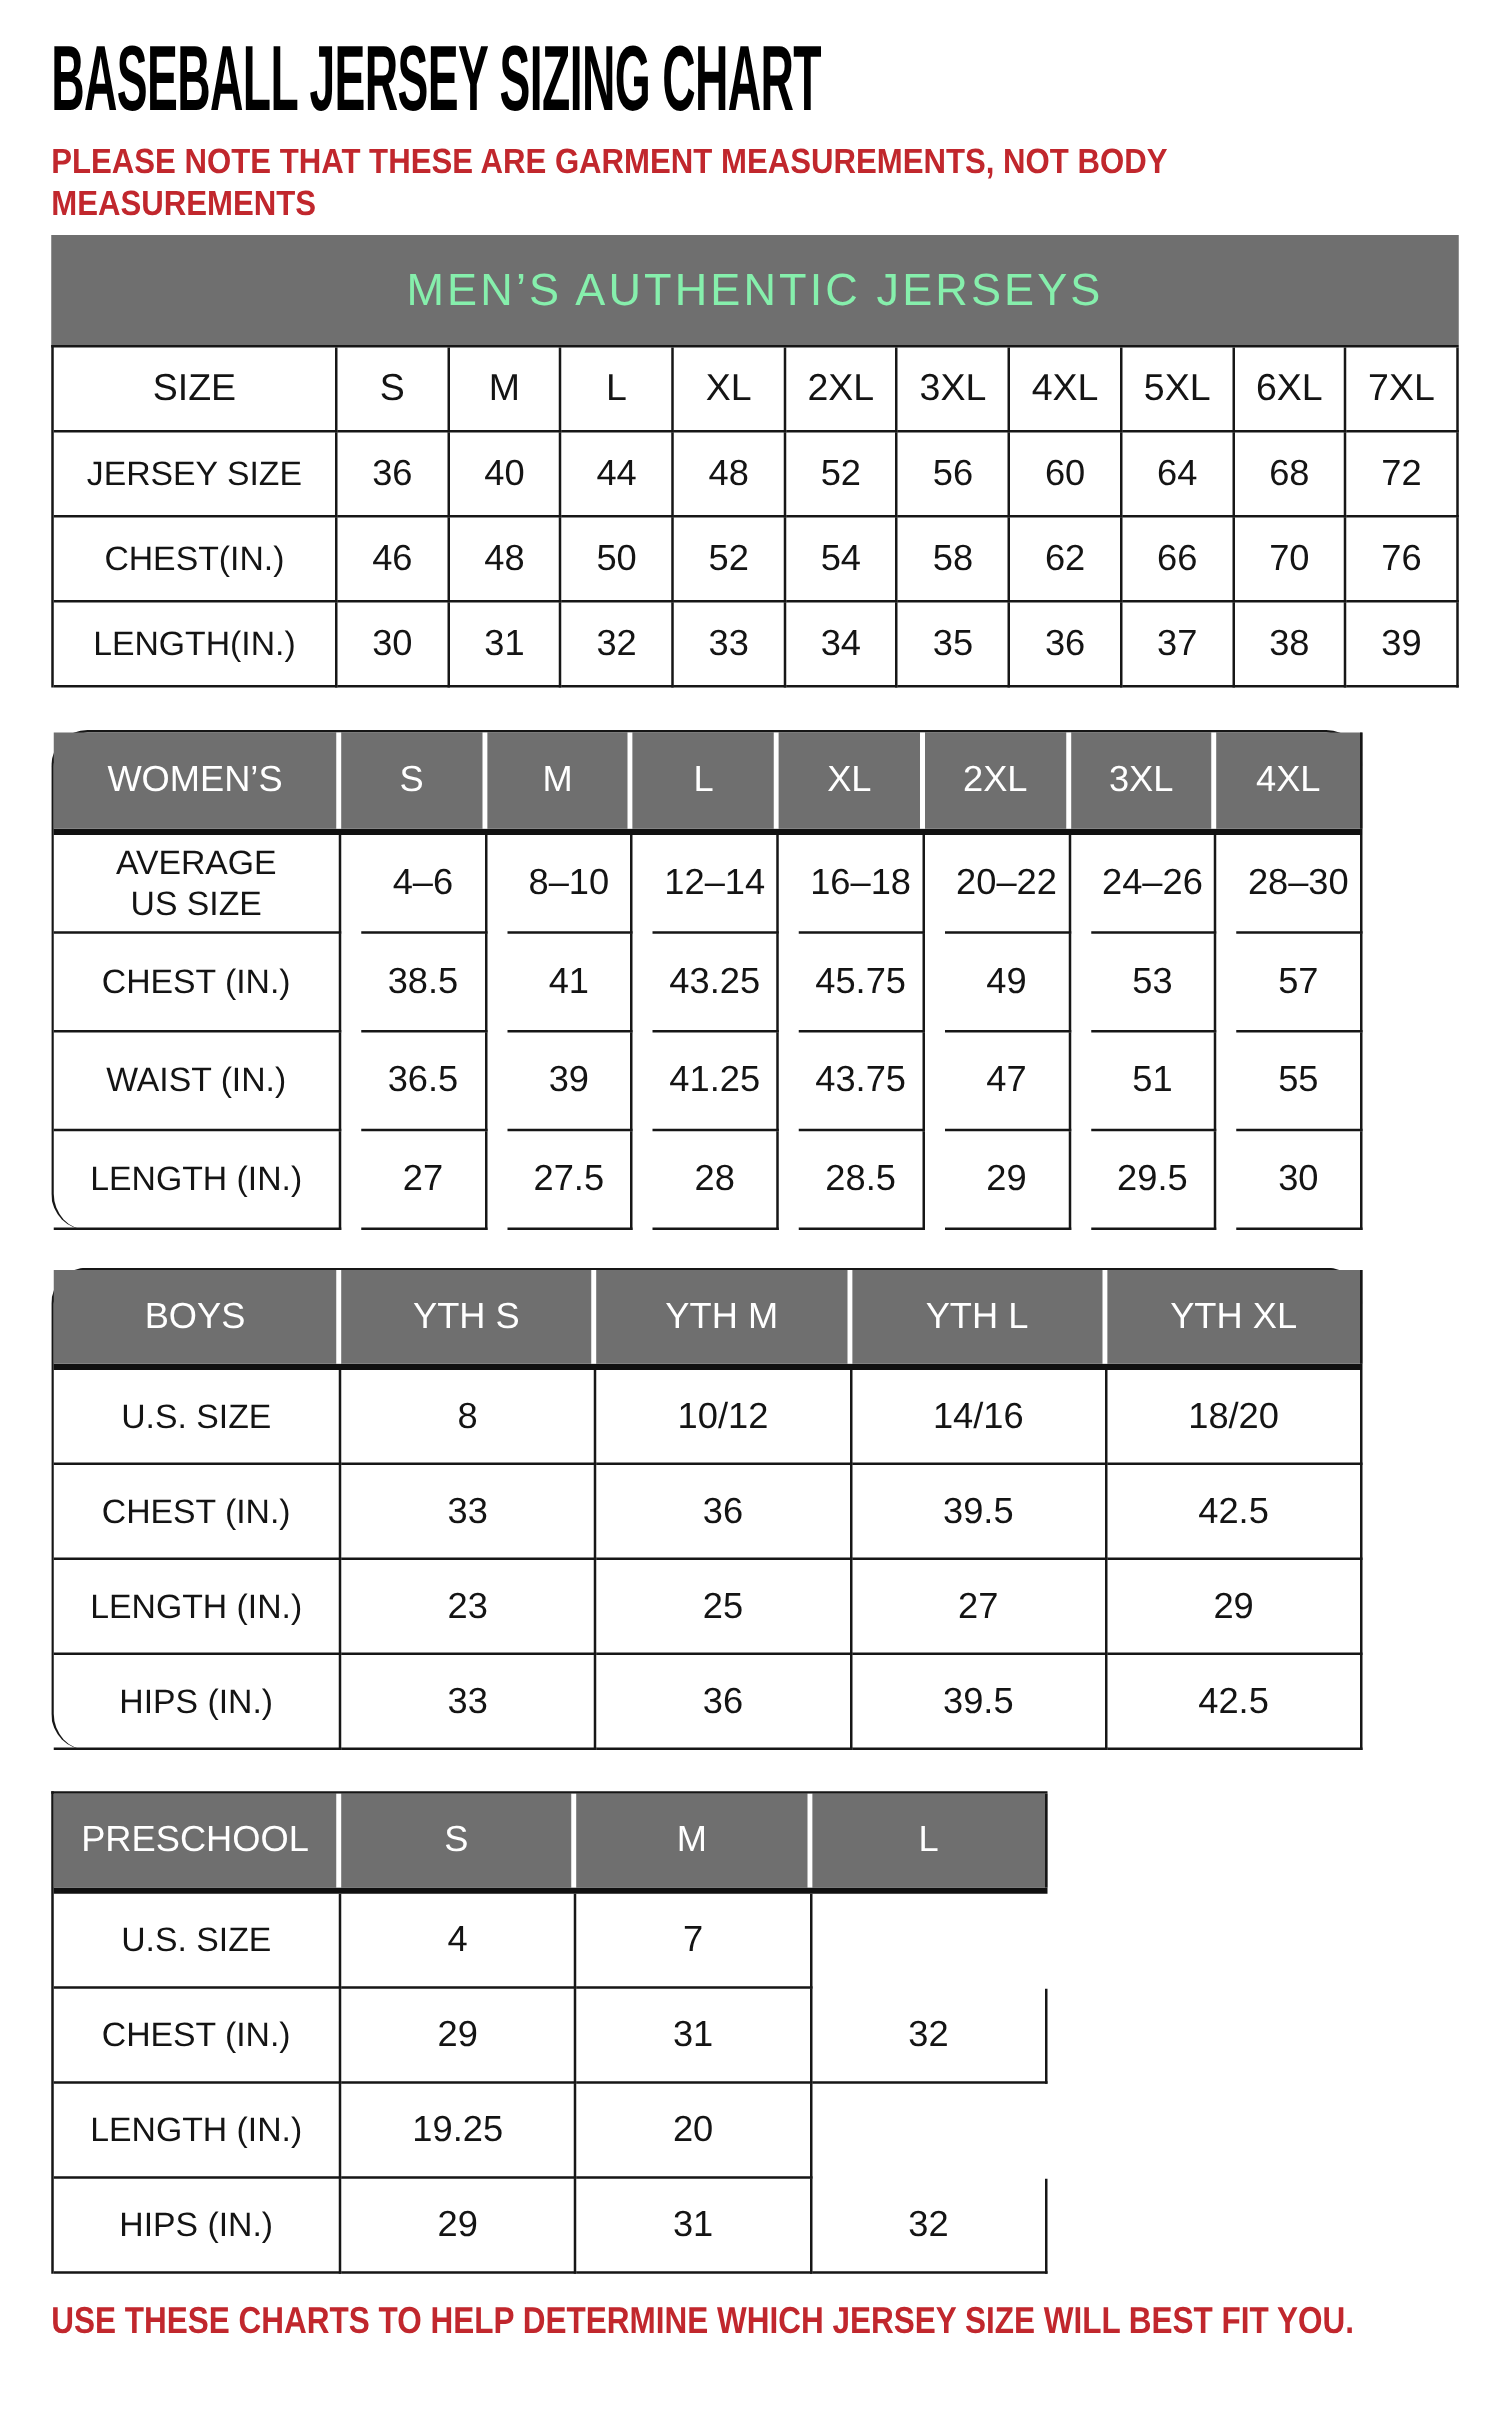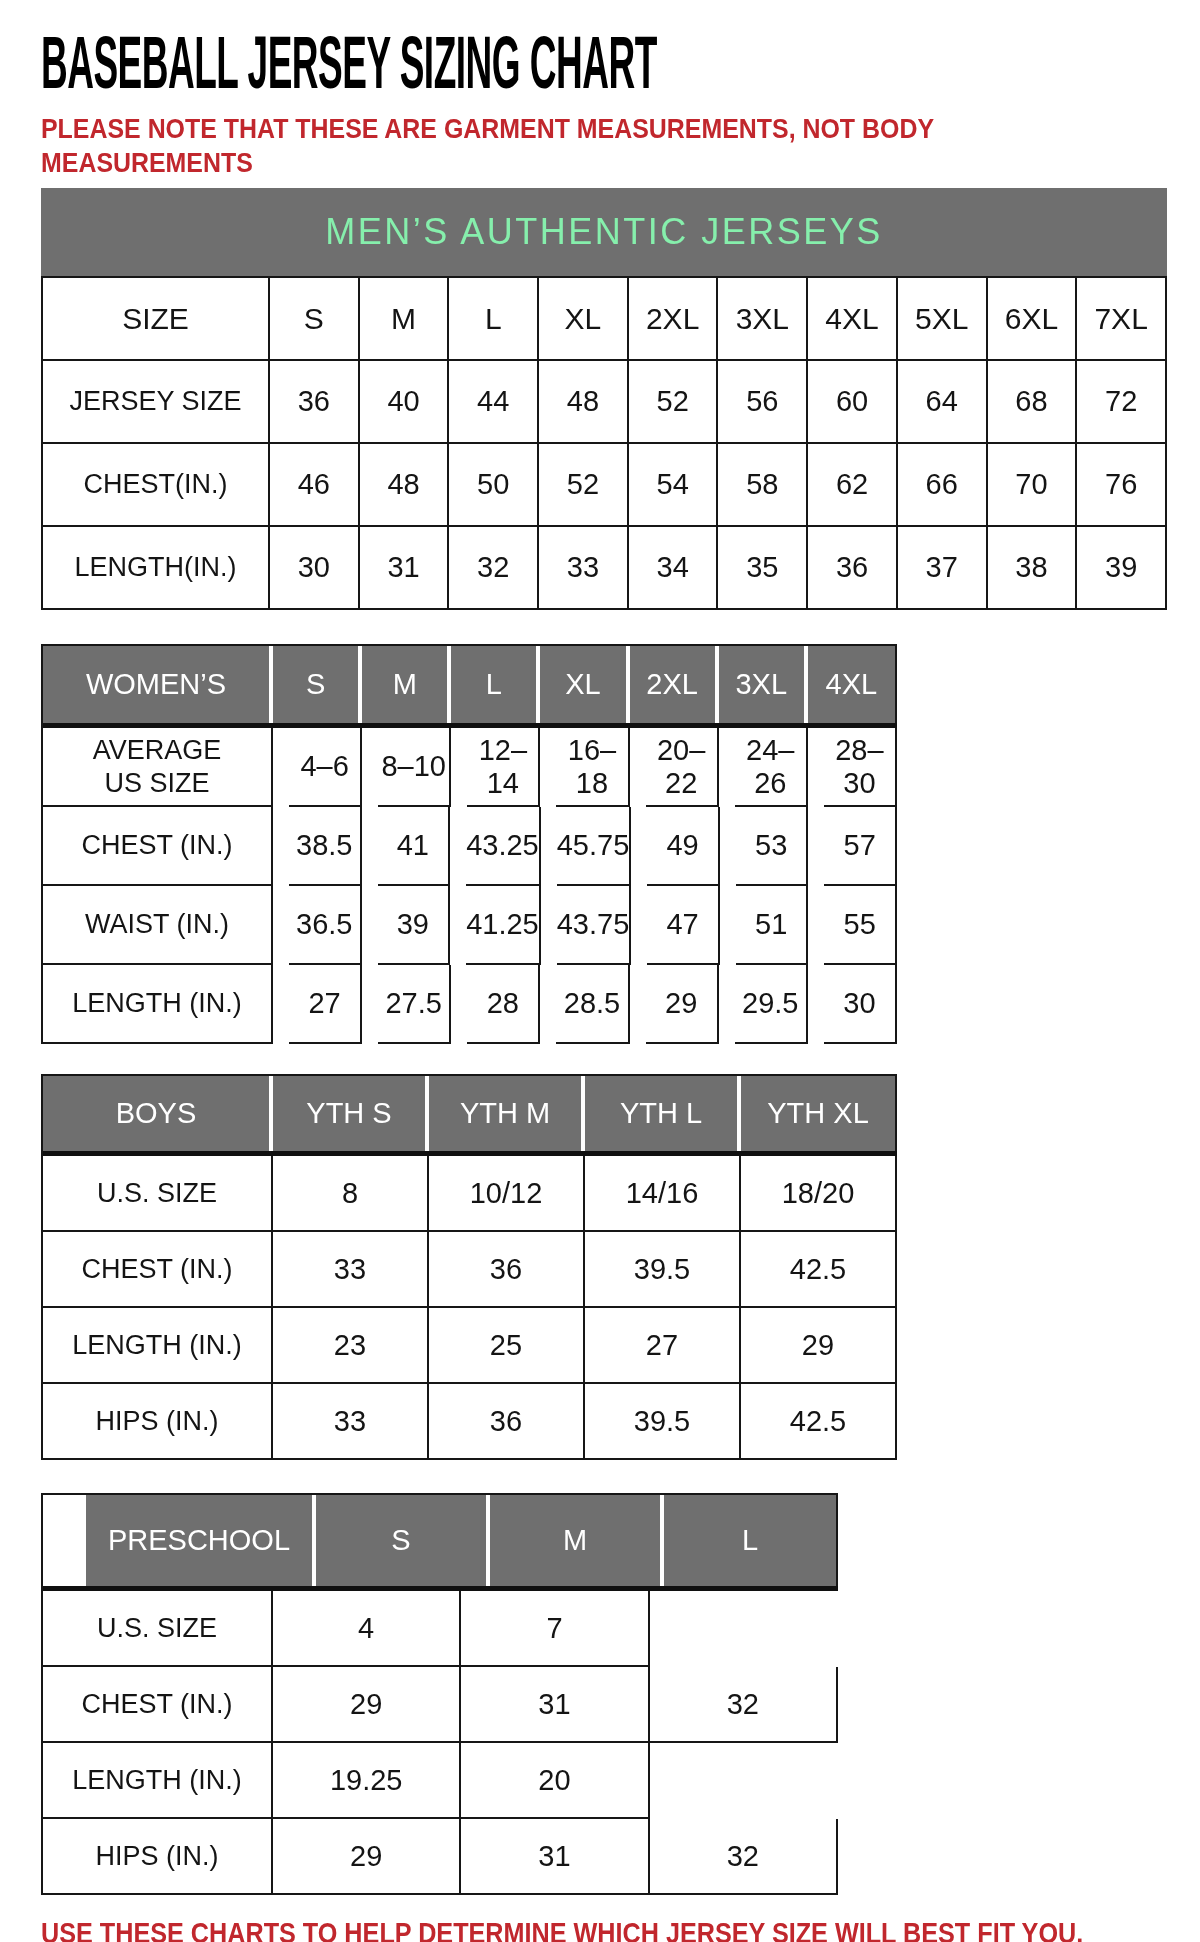--- a/index.html
+++ b/index.html
@@ -42,32 +42,32 @@
     font-size: 36px;
     letter-spacing: 2.5px;
   }
 
   .table {
     border-top: 2px solid #161616;
     border-left: 2px solid #161616;
     background: #ffffff;
   }
   .table-mens { width: 1126px; }
-  .table-womens, .table-boys { width: 856px; margin-top: 34px; }
+  .table-womens, .table-boys { width: 1049px; margin-top: 34px; border-radius: 29px; }
   .table-boys { margin-top: 30px; }
   .table-preschool { width: 797px; margin-top: 33px; }
 
   .trow, .hrow { display: grid; }
-  .table-mens      .trow { grid-template-columns: 227px repeat(10, 1fr); height: 83px; }
+  .table-mens      .trow { grid-template-columns: 227px repeat(10, 1fr); height: 68px; }
   .table-womens    .trow { grid-template-columns: 230px repeat(7, 1fr);  height: 79px; gap: 16px; }
   .table-womens    .hrow { grid-template-columns: 230px repeat(7, 1fr);  height: 82px; }
   .table-boys      .trow { grid-template-columns: 230px repeat(4, 1fr);  height: 76px; }
   .table-boys      .hrow { grid-template-columns: 230px repeat(4, 1fr);  height: 80px; }
   .table-preschool .trow { grid-template-columns: 230px repeat(3, 1fr);  height: 76px; }
-  .table-preschool .hrow { grid-template-columns: 230px repeat(3, 1fr);  height: 96px; padding-left: 43px; }
+  .table-preschool .hrow { grid-template-columns: 230px repeat(3, 1fr);  height: 80px; }
 
   .cell {
     display: flex;
     align-items: center;
     justify-content: center;
     border-right: 2px solid #161616;
     border-bottom: 2px solid #161616;
     font-size: 29px;
     color: #141414;
     text-align: center;

